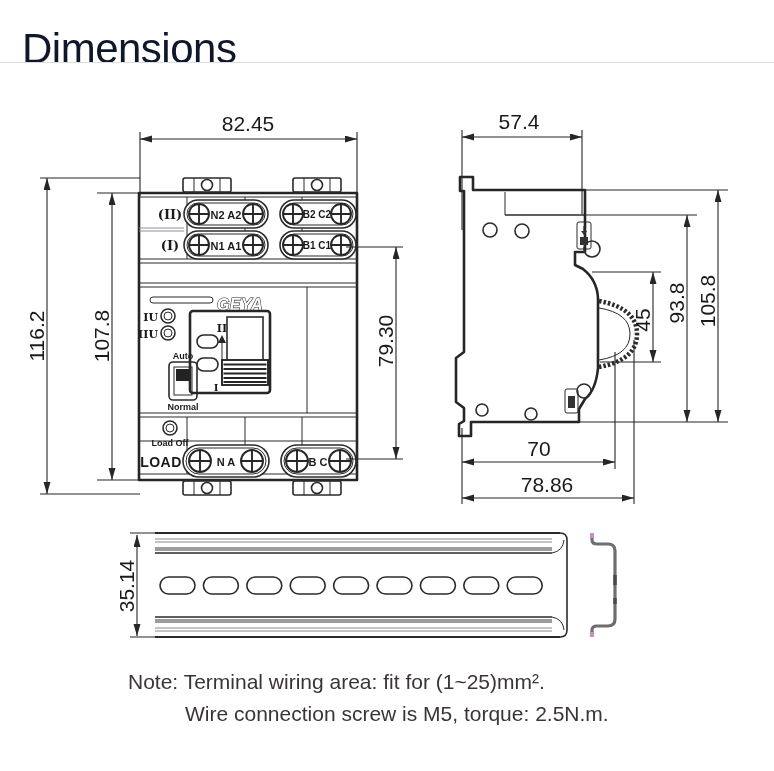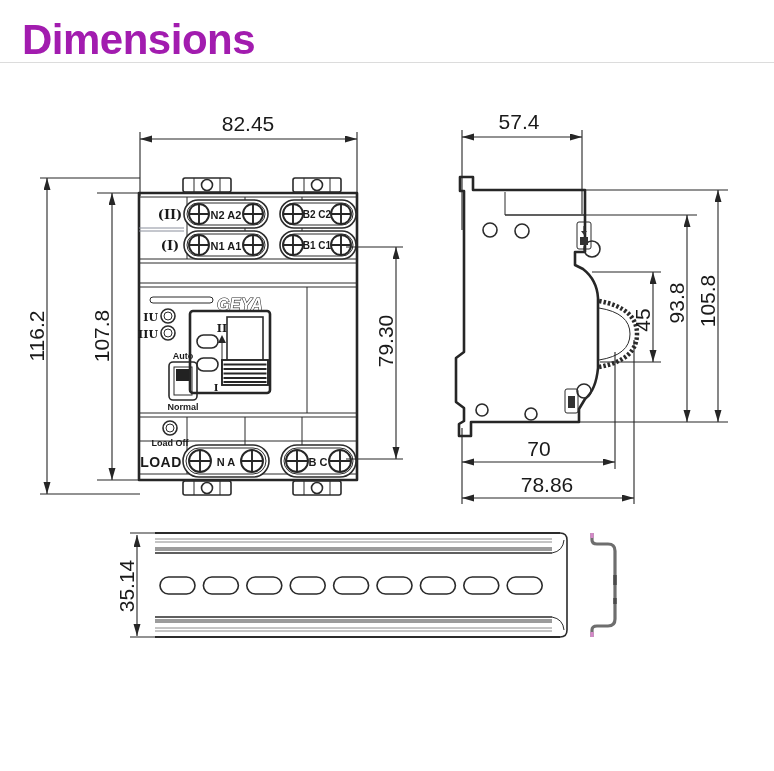--- a/index.html
+++ b/index.html
@@ -1,19 +1,19 @@
 <!DOCTYPE html>
 <html><head>
 <meta charset="utf-8">
 <style>
   html,body{margin:0;padding:0;background:#ffffff;}
   #stage{position:relative;width:774px;height:771px;background:#fff;overflow:hidden;
          font-family:"Liberation Sans",sans-serif;}
-  #page-title{position:absolute;left:22px;top:16px;font-size:42px;font-weight:700;
-              color:#a21caf;letter-spacing:-0.5px;}
+  #page-title{position:absolute;left:22px;top:25px;font-size:42px;font-weight:400;
+              color:#0f172a;letter-spacing:-0.5px;}
   #rule{position:absolute;left:0;top:62px;width:774px;height:1px;background:#dcdcdc;}
   #drawing{position:absolute;left:0;top:0;}
   #note{position:absolute;left:128px;top:666px;font-size:21px;color:#3b3436;line-height:32px;}
   #note .l2{margin-left:57px;}
 
   
   .bold{fill:none;stroke:#262626;stroke-width:2.6;stroke-linejoin:round;}
   .ln{fill:none;stroke:#2b2b2b;stroke-width:1.6;}
   .lnt{fill:none;stroke:#2b2b2b;stroke-width:1;}
   .sln{fill:none;stroke:#262626;stroke-width:1.9;}
@@ -246,13 +246,17 @@
 
       <g>
         <path d="M592,533 V540 Q592,544 597,544 H608 Q615,544 615,551 V619 Q615,626 608,626 H597 Q592,626 592,630 V637" fill="none" stroke="#6e6e6e" stroke-width="3.2" stroke-linejoin="round"></path>
         <path d="M592 533V538" stroke="#d587c8" stroke-width="3.2"></path>
         <path d="M592 632V637" stroke="#d587c8" stroke-width="3.2"></path>
         <path d="M615 575V585M615 598V604" stroke="#4a4a4a" stroke-width="3.4"></path>
       </g>
     </g>
   </svg>
 
+  <div id="note">
+    <div class="l1">Note: Terminal wiring area: fit for (1~25)mm².</div>
+    <div class="l2">Wire connection screw is M5, torque: 2.5N.m.</div>
+  </div>
 </div>
 
 </body></html>

